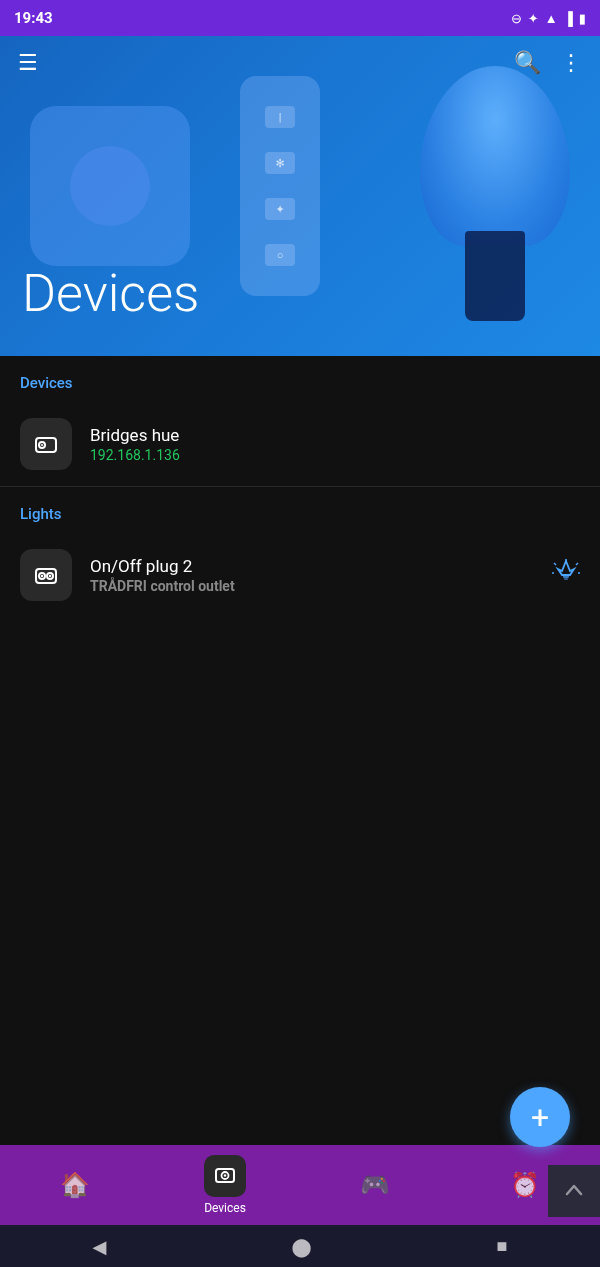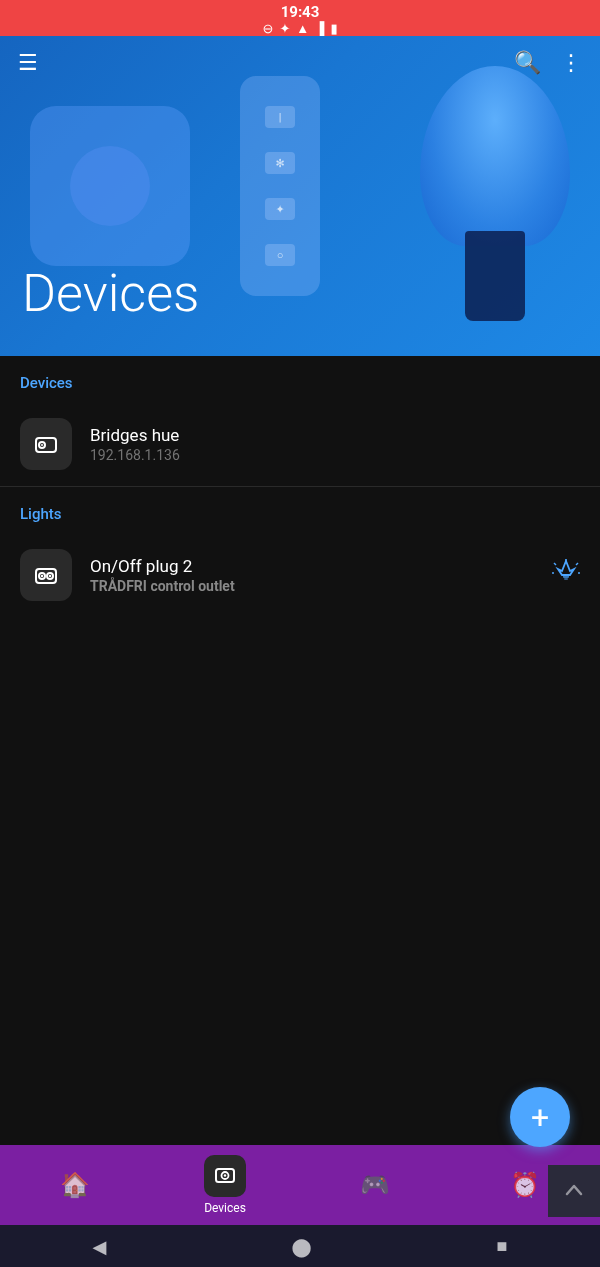--- a/index.html
+++ b/index.html
@@ -7,27 +7,26 @@
     body {
       width: 600px;
       min-height: 1267px;
       font-family: 'Roboto', Arial, sans-serif;
       background: #111;
       overflow-x: hidden;
     }
 
     
     .status-bar {
-      background: #ef4444;
+      background: #6d28d9;
       display: flex;
       justify-content: space-between;
       align-items: center;
-      padding: 3px 14px;
+      padding: 12px 14px;
       height: 36px;
-      flex-direction: column;
     }
     .status-time {
       color: white;
       font-size: 15px;
       font-weight: bold;
     }
     .status-icons {
       display: flex;
       align-items: center;
       gap: 6px;
@@ -181,21 +180,21 @@
     }
     .device-info {
       flex: 1;
     }
     .device-name {
       color: white;
       font-size: 17px;
       font-weight: 400;
     }
     .device-ip {
-      color: #737373;
+      color: #22c55e;
       font-size: 14px;
       margin-top: 2px;
     }
     .device-status-connected {
       color: #4da6ff;
       font-size: 14px;
       font-weight: 500;
       margin-top: 2px;
     }
     .device-type-label {

